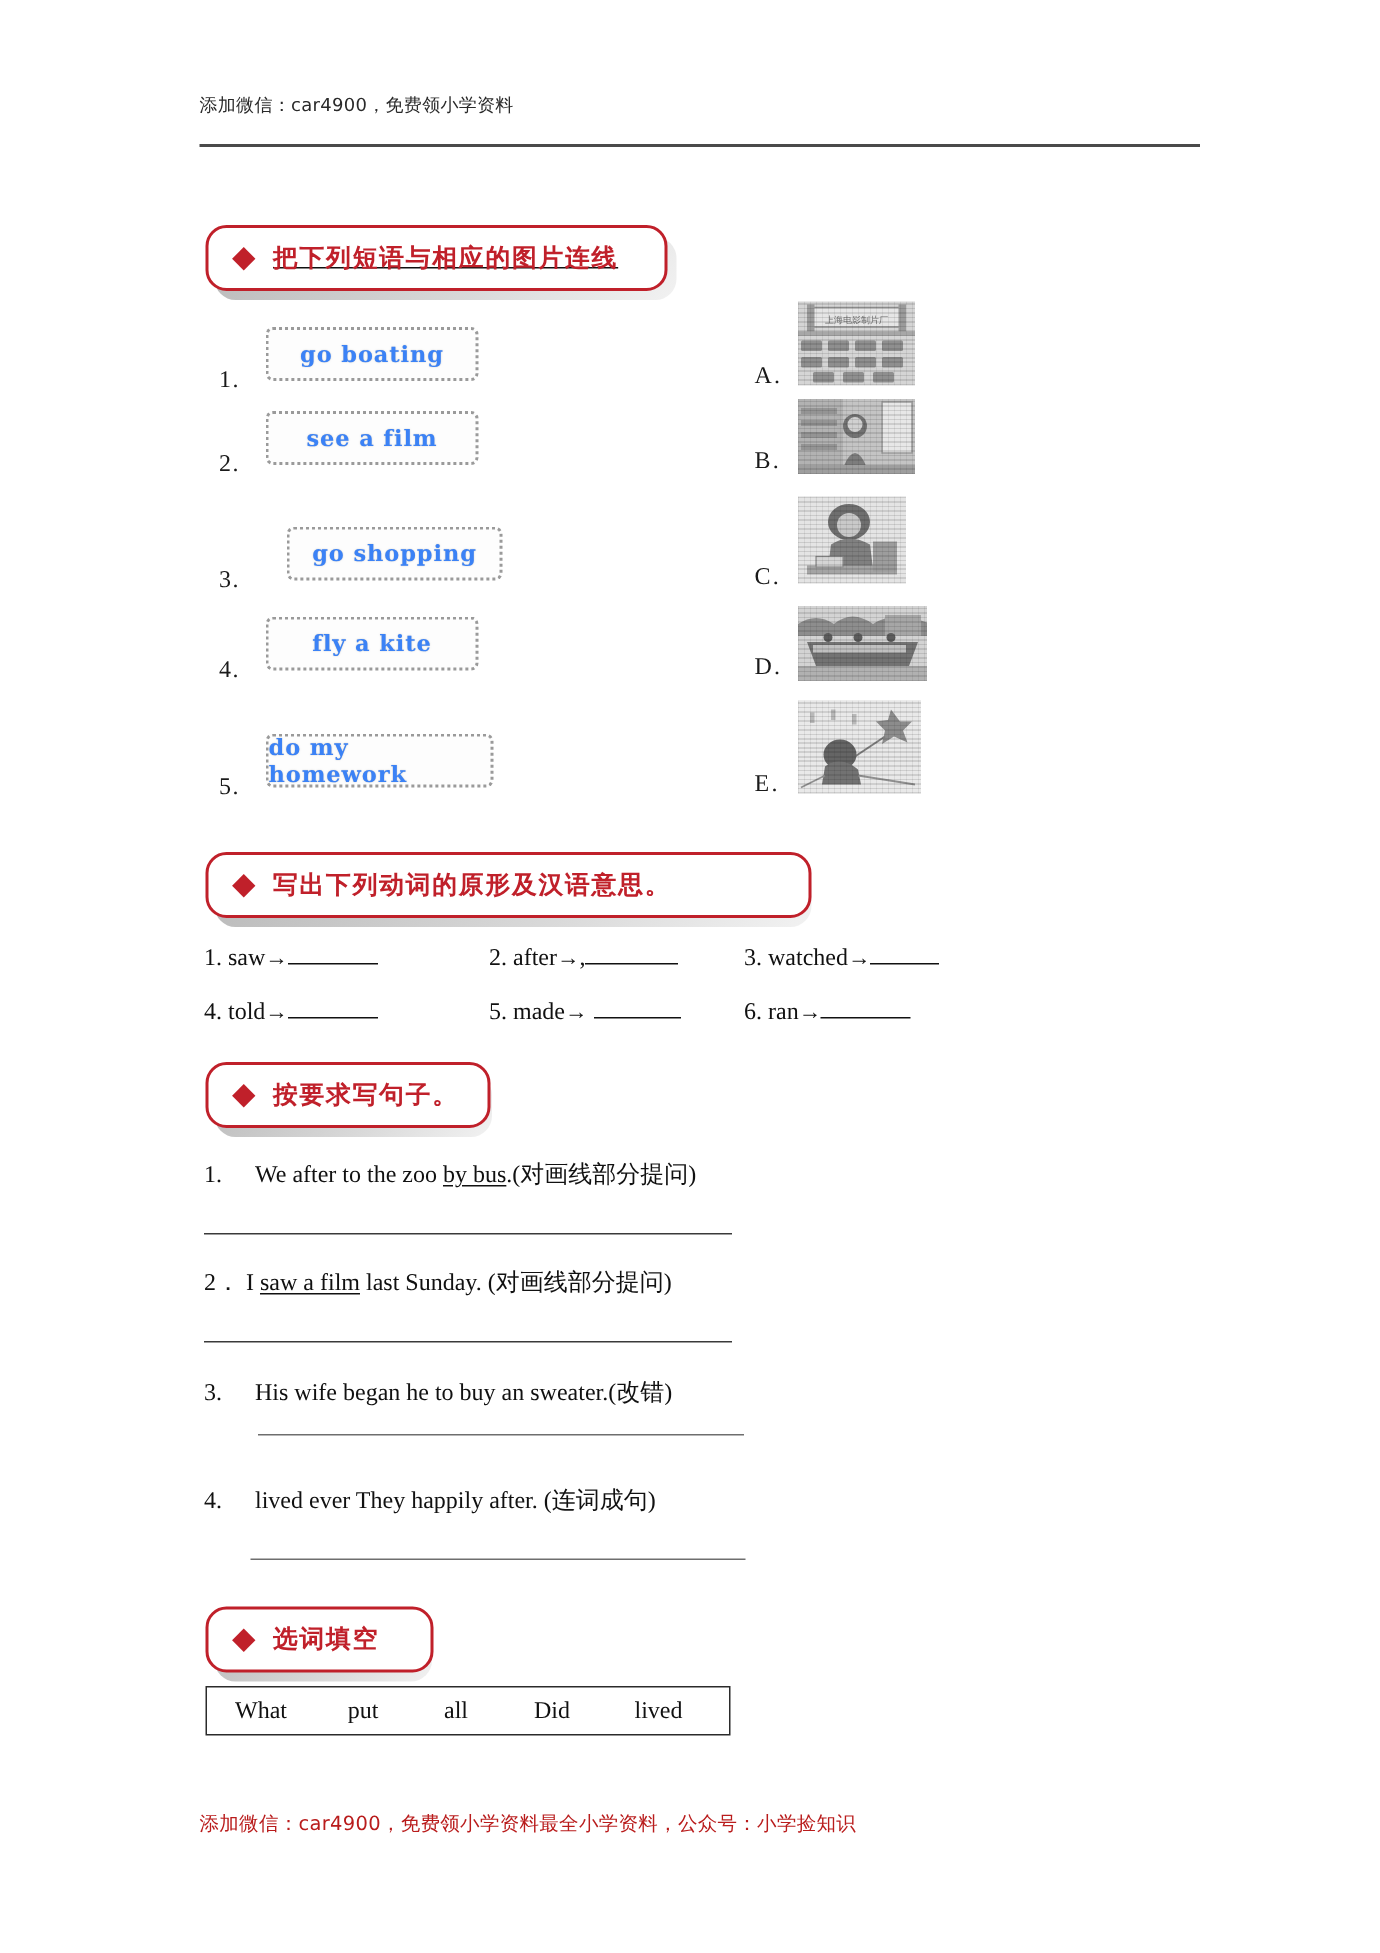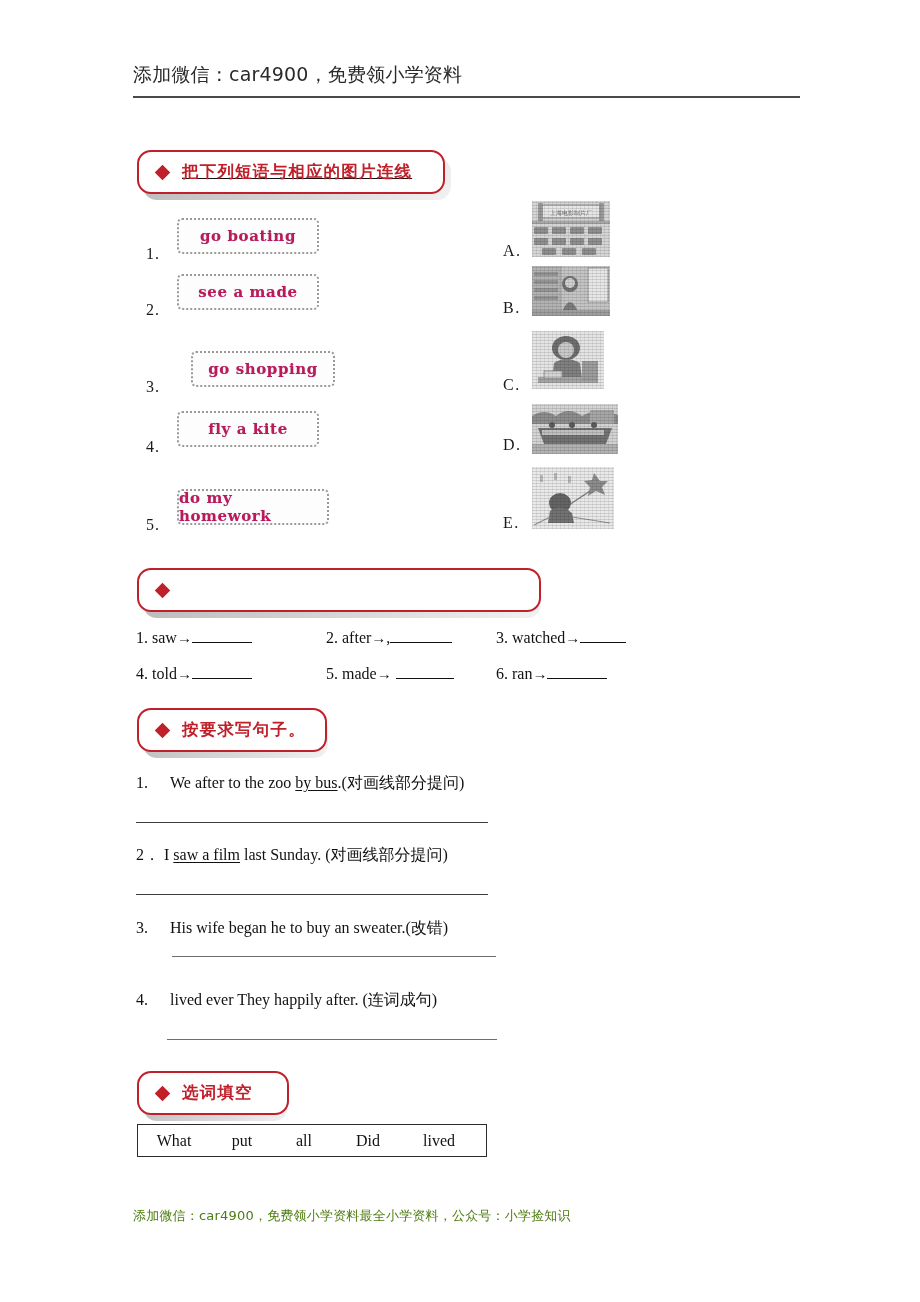--- a/index.html
+++ b/index.html
@@ -15,40 +15,40 @@
     color: #111111;
     overflow: hidden;
   }
 
   
   .wm-header {
     position: absolute;
     left: 133px;
     top: 62px;
     font-family: "DejaVu Sans", "Liberation Sans", sans-serif;
-    font-size: 19px;
+    font-size: 12px;
     color: #2a2a2a;
     letter-spacing: 0.2px;
     white-space: nowrap;
   }
   .header-rule {
     position: absolute;
     left: 133px;
     top: 96px;
     width: 667px;
     height: 0;
     border-top: 2px solid #4a4a4a;
   }
   .wm-footer {
     position: absolute;
     left: 133px;
     top: 1207px;
     font-family: "DejaVu Sans", "Liberation Sans", sans-serif;
     font-size: 13px;
-    color: #4d7c0f;
+    color: #b91c1c;
     letter-spacing: 0.2px;
     white-space: nowrap;
   }
 
   
   .mc-line {
     position: absolute;
     left: 167px;
     top: 119px;
     font-size: 22px;
@@ -105,21 +105,21 @@
     box-sizing: border-box;
     border: 2px dotted #9a9a9a;
     border-radius: 5px;
     background: #fdfdfd;
     display: flex;
     align-items: center;
     justify-content: center;
     font-family: "DejaVu Serif", "Liberation Serif", serif;
     font-weight: bold;
     font-size: 15px;
-    color: #be185d;
+    color: #3b82f6;
     letter-spacing: 0.6px;
     text-shadow: 0 0 1px rgba(140,140,140,0.55);
   }
   .letter-label {
     position: absolute;
     font-size: 16px;
     color: #1a1a1a;
     letter-spacing: 1.5px;
   }
   
@@ -196,21 +196,21 @@
 <div class="head-shadow" style="left:143px; top:158px; width:308px; height:42px; border-radius:14px;"></div>
 <div class="section-head" style="left:137px; top:150px; width:308px;text-decoration:underline;">
   <span class="diamond"></span>
   <span class="head-text">把下列短语与相应的图片连线</span>
 </div>
 
 <div class="match-num" style="left:146px; top:245px;">1.</div>
 <div class="phrase-box" style="left:177px; top:218px; width:142px; height:36px;">go boating</div>
 
 <div class="match-num" style="left:146px; top:301px;">2.</div>
-<div class="phrase-box" style="left:177px; top:274px; width:142px; height:36px;">see a made</div>
+<div class="phrase-box" style="left:177px; top:274px; width:142px; height:36px;">see a film</div>
 
 <div class="match-num" style="left:146px; top:378px;">3.</div>
 <div class="phrase-box" style="left:191px; top:351px; width:144px; height:36px;">go shopping</div>
 
 <div class="match-num" style="left:146px; top:438px;">4.</div>
 <div class="phrase-box" style="left:177px; top:411px; width:142px; height:36px;">fly a kite</div>
 
 <div class="match-num" style="left:146px; top:516px;">5.</div>
 <div class="phrase-box" style="left:177px; top:489px; width:152px; height:36px;">do my homework</div>
 
@@ -303,20 +303,21 @@
         <rect x="22" y="6" width="3" height="7"></rect>
       <rect x="36" y="9" width="3" height="7"></rect>
     </g>
   </svg>
   <div class="noise"></div>
 </div>
 
 <div class="head-shadow" style="left:143px; top:576px; width:398px; height:42px; border-radius:14px;"></div>
 <div class="section-head" style="left:137px; top:568px; width:404px;">
   <span class="diamond"></span>
+  <span class="head-text">写出下列动词的原形及汉语意思。</span>
 </div>
 
 <div class="verb-item" style="left:136px; top:628px;">
   <span>1.</span>
   <span>saw</span><span class="arrow">→</span><span class="blank" style="width:60px;"></span>
 </div>
 <div class="verb-item" style="left:326px; top:628px;">
   <span>2.</span>
   <span>after</span><span class="arrow">→</span><span>,</span><span class="blank" style="width:62px;"></span>
 </div>

